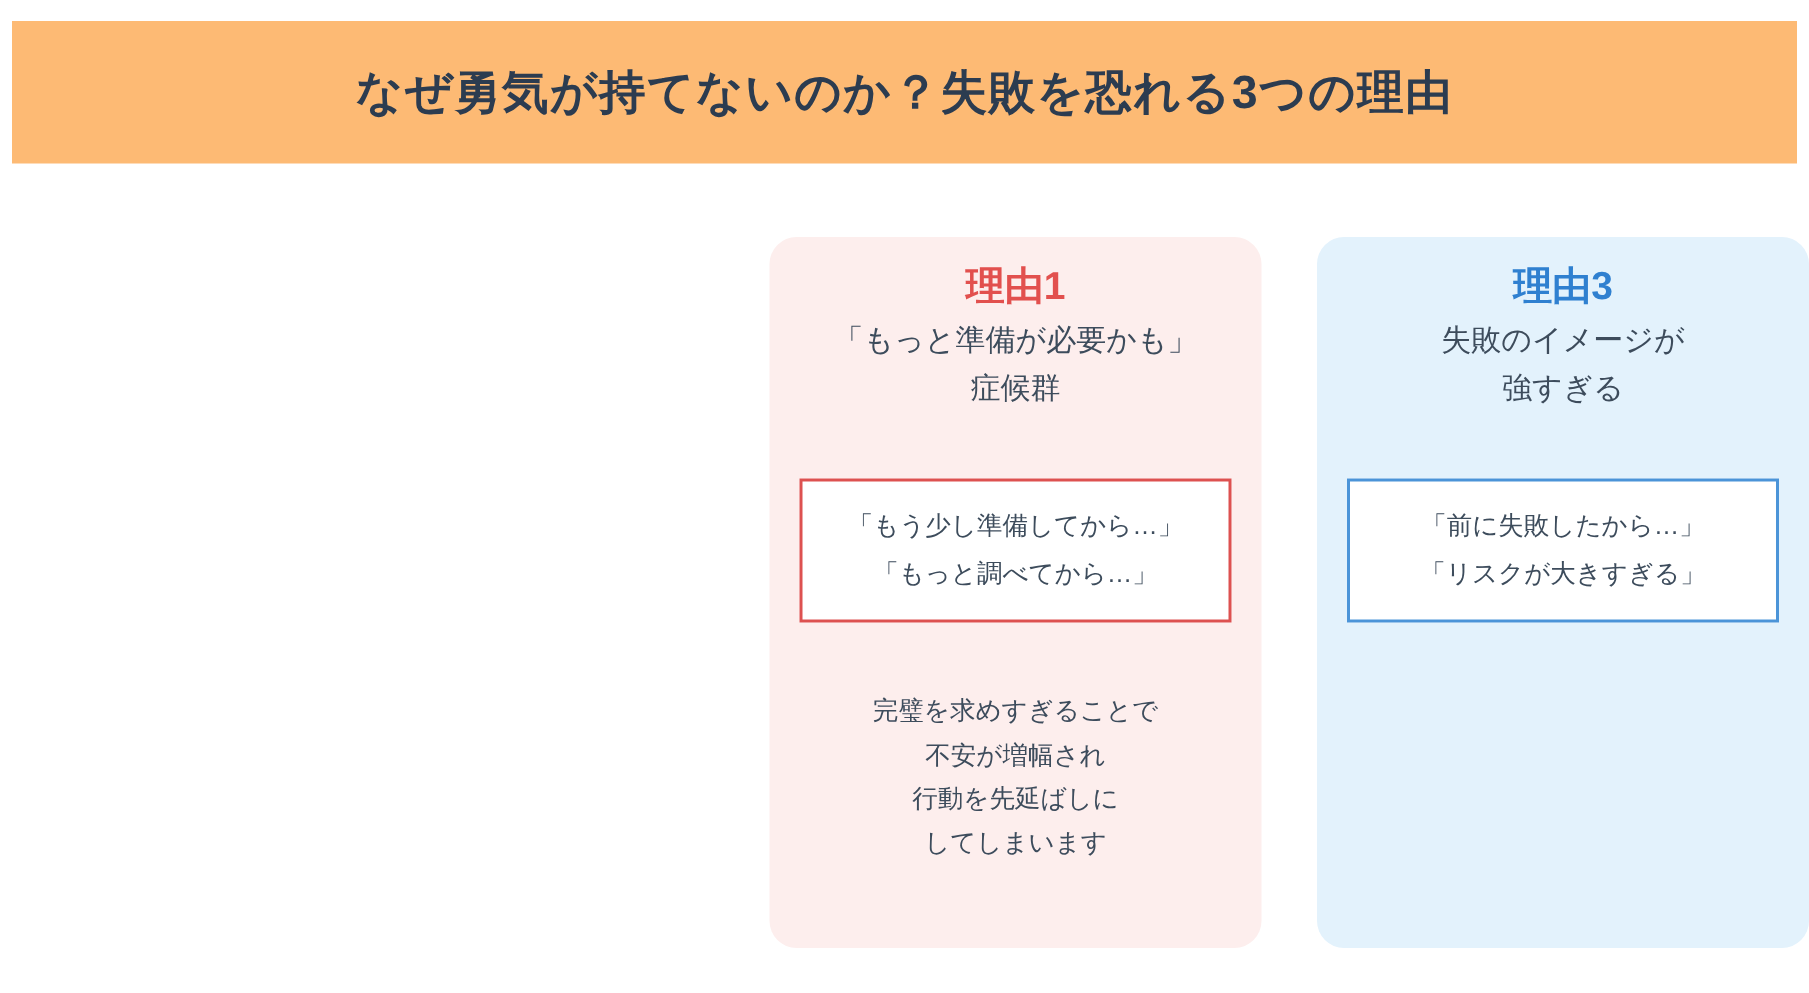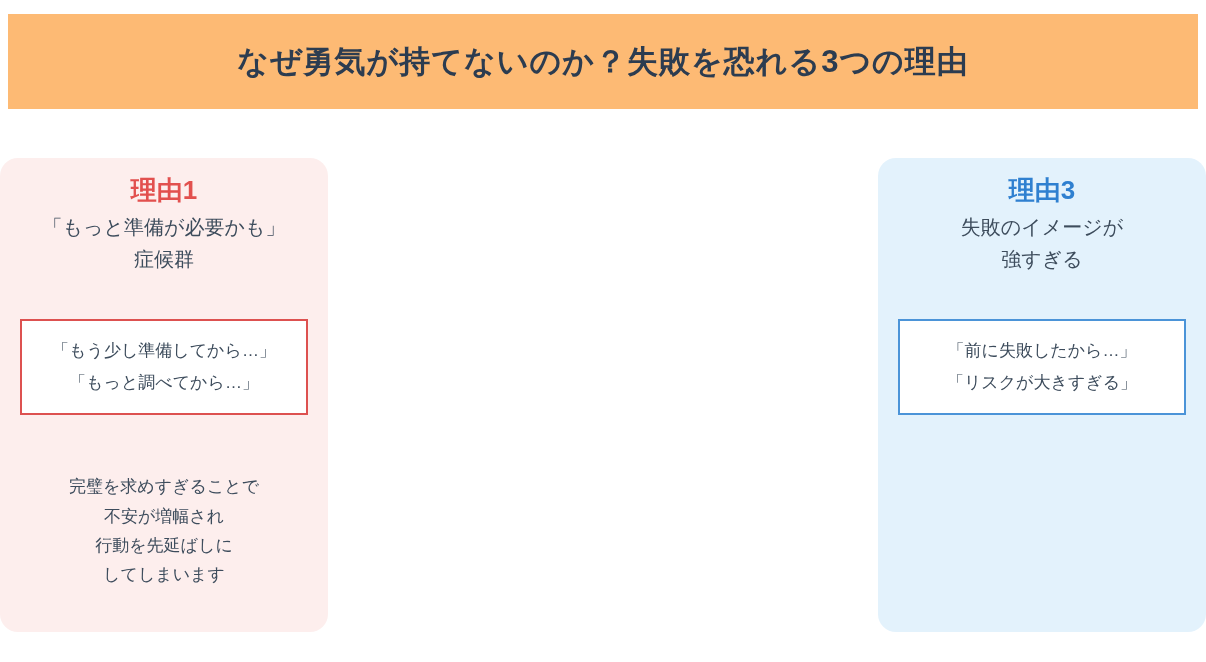--- a/index.html
+++ b/index.html
@@ -23,21 +23,21 @@
     color: #2c3c50;
     letter-spacing: 1px;
     white-space: nowrap;
   }
   
   .cards-row {
     position: absolute;
     left: 0; top: 158px;
     width: 1206px;
     display: flex;
-    justify-content: space-between;
+    justify-content: flex-end;
     gap: 37px;
   }
   .reason-card {
     width: 328px; height: 474px;
     border-radius: 18px;
     padding: 16px 20px 0;
     text-align: center;
   }
   .card-1 { background: #fdeeed; }
   .card-2 { background: #e9f8ef; }
@@ -67,21 +67,21 @@
     font-size: 17px;
     line-height: 1.9;
     color: #3d4c5c;
     white-space: pre-line;
   }
   .card-1 .quote-box { border-color: #dd5150; }
   .card-2 .quote-box { border-color: #3da06b; }
   .card-3 .quote-box { border-color: #4b94d8; }
 
   .reason-description {
-    margin-top: 57px;
+    margin-top: 44px;
     font-size: 17px;
     line-height: 1.72;
     color: #3d4c5c;
     white-space: pre-line;
   }
 </style>
 </head>
 <body>
 
 <div class="header-band">

